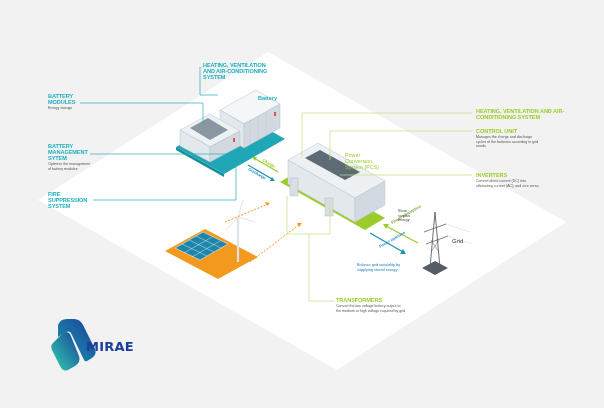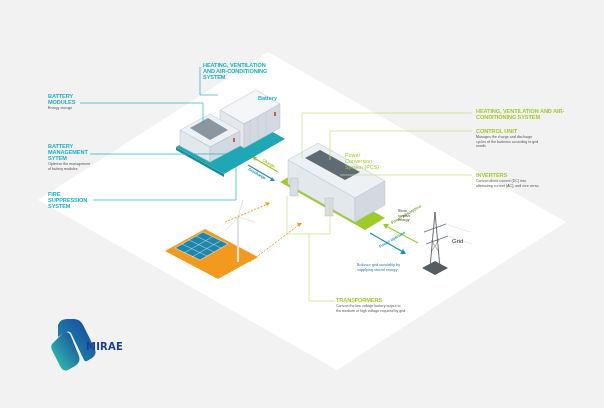--- a/index.html
+++ b/index.html
@@ -7,21 +7,21 @@
          font-family:"Liberation Sans", sans-serif; }
   #scene { position:absolute; left:0; top:0; width:604px; height:408px; }
   .lbl { position:absolute; font-family:"Liberation Sans", sans-serif; }
   .t-title { font-size:5.6px; font-weight:bold; line-height:6px; text-transform:uppercase; letter-spacing:-0.1px; }
   .t-desc { font-size:3.6px; line-height:4.6px; color:#555; margin-top:1px; }
   .teal { color:#1fb0c0; }
   .green { color:#9ccc2c; }
   .blue { color:#1f78c8; }
   .small-dark { font-size:3.8px; line-height:4.6px; color:#444; }
   .logo-text { position:absolute; left:86px; top:342px; font-family:"DejaVu Sans", sans-serif;
-               font-weight:bold; color:#1b3f99; font-size:10px; line-height:10.8px; letter-spacing:0.2px; }
+               font-weight:bold; color:#1b3f99; font-size:13px; line-height:10.8px; letter-spacing:0.2px; }
 </style>
 </head>
 <body>
 
 <svg id="scene" viewBox="0 0 604 408" xmlns="http://www.w3.org/2000/svg">
   <defs>
     <linearGradient id="logoGrad" x1="0" y1="1" x2="1" y2="0">
       <stop offset="0" stop-color="#2fd3b0"></stop>
       <stop offset="1" stop-color="#1b3f99"></stop>
     </linearGradient>

